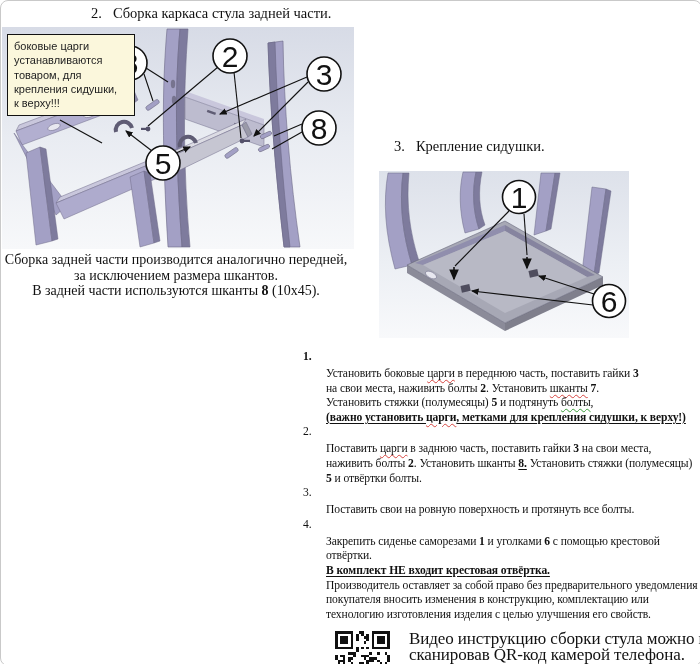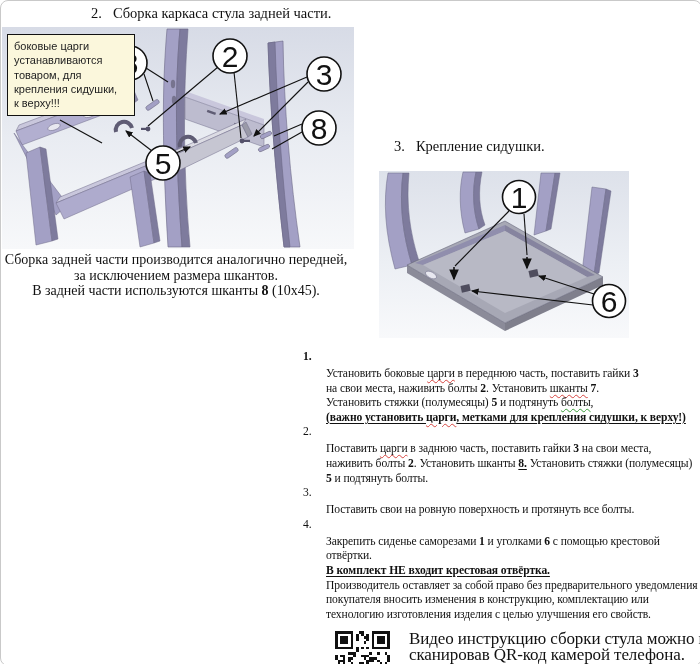--- a/index.html
+++ b/index.html
@@ -263,21 +263,21 @@
             <div class="ln"><span>на свои места, наживить болты </span><span class="b">2</span><span>. Установить </span><span class="w">шканты</span><span> </span><span class="b">7</span><span>.</span></div>
             <div class="ln"><span>Установить стяжки (полумесяцы) </span><span class="b">5</span><span> и подтянуть </span><span class="g">болты</span><span>,</span></div>
             <div class="ln"><span class="b u">(важно установить </span><span class="b u w">царги</span><span class="b u">, метками для крепления сидушки, к верху!)</span></div>
           </div>
         </div>
         <div class="item">
           <div class="mk">2.</div>
           <div class="itbody">
             <div class="ln"><span>Поставить </span><span class="w">царги</span><span> в заднюю часть, поставить гайки </span><span class="b">3</span><span> на свои места,</span></div>
             <div class="ln"><span>наживить болты </span><span class="b">2</span><span>. Установить шканты </span><span class="b u">8.</span><span> Установить стяжки (полумесяцы)</span></div>
-            <div class="ln"><span class="b">5</span><span> и подтянуть болты.</span></div>
+            <div class="ln"><span class="b">5</span><span> и отвёртки болты.</span></div>
           </div>
         </div>
         <div class="item">
           <div class="mk">3.</div>
           <div class="itbody">
             <div class="ln"><span>Поставить свои на ровную поверхность и протянуть все болты.</span></div>
           </div>
         </div>
         <div class="item">
           <div class="mk">4.</div>

